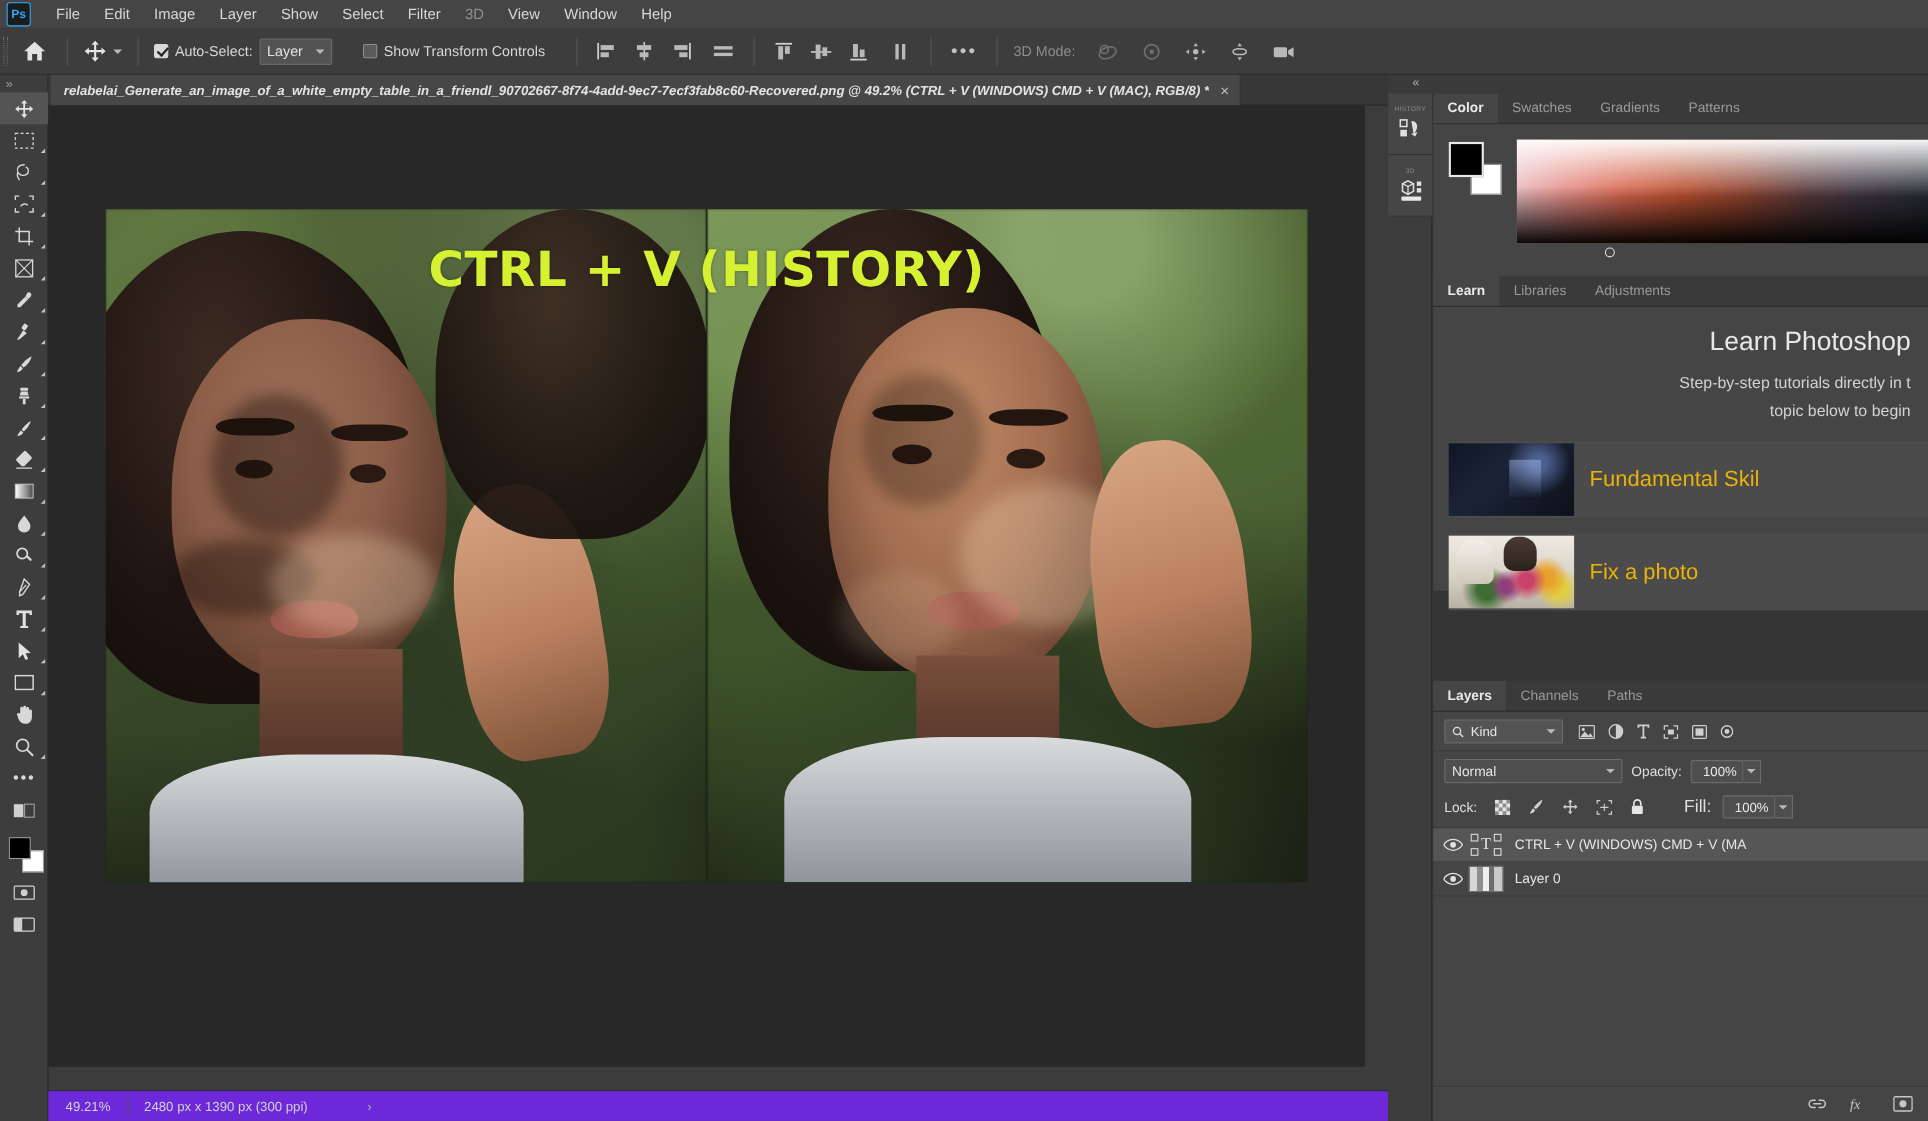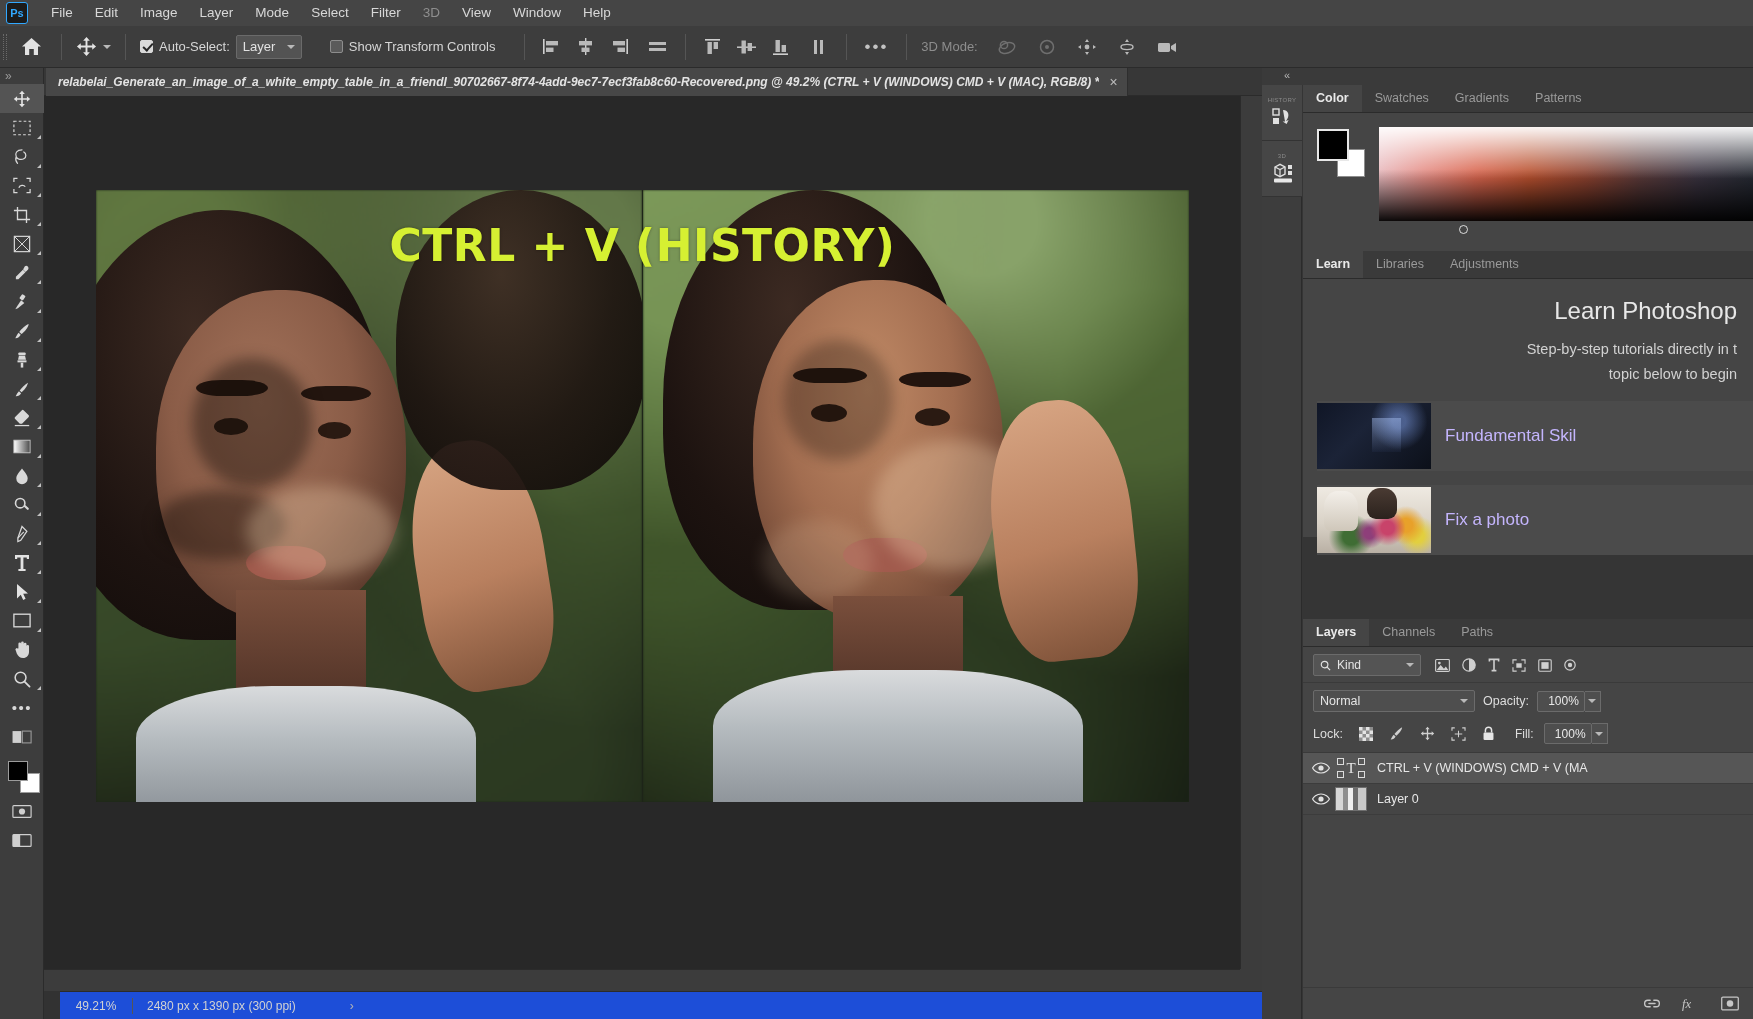--- a/index.html
+++ b/index.html
@@ -229,22 +229,22 @@
     background: #3c3c3c; border-left: 1px solid #2b2b2b;
   }
   .hscroll {
     position: absolute; left: 0; right: 22px; bottom: 0; height: 22px;
     background: #3c3c3c; border-top: 1px solid #2b2b2b;
   }
   .sb-corner { position: absolute; right: 0; bottom: 0; width: 22px; height: 22px; background: #3c3c3c; }
 
   
   .statusbar {
-    position: absolute; left: 60px; right: 491px; bottom: 0; height: 28px;
-    background: #1d4ed8; border-top: 1px solid #2b2b2b;
+    position: absolute; left: 44px; right: 491px; bottom: 0; height: 28px;
+    background: #6d28d9; border-top: 1px solid #2b2b2b;
     display: flex; align-items: center; gap: 0;
     font-size: 12px; color: #d2d2d2;
   }
   .st-zoom { width: 72px; text-align: center; }
   .st-sep { width: 1px; height: 16px; background: #555; }
   .st-dims { padding: 0 14px; color: #d2d2d2; }
   .st-arrow { color: #b4b4b4; font-size: 12px; padding-left: 40px; }
 
   
   .dock {
@@ -336,21 +336,21 @@
       linear-gradient(180deg, #efeae2 0%, #d9d2c7 55%, #b9b0a4 100%);
   }
   .thumb-flowers::before {
     content:""; position:absolute; left:6%; top:6%; width:30%; height:60%;
     background: linear-gradient(180deg,#f3efe9,#cfc7ba); border-radius: 40% 40% 20% 20%;
   }
   .thumb-flowers::after {
     content:""; position:absolute; left:44%; top:2%; width:26%; height:46%;
     background: linear-gradient(180deg,#4a3b33,#2b221d); border-radius: 45% 45% 30% 30%;
   }
-  .card-title { font-size: 17px; color: #c4b5fd; white-space: nowrap; }
+  .card-title { font-size: 20px; color: #eab308; white-space: nowrap; }
 
   
   .layers-panel { position: absolute; left: 0; right: 0; bottom: 0; top: 534px; background: #454545; }
   .lp-filter {
     display: flex; align-items: center; gap: 8px; padding: 7px 10px 6px;
     border-bottom: 1px solid #3a3a3a;
   }
   .kind-select {
     display: flex; align-items: center; gap: 24px;
     background: #545454; border: 1px solid #6b6b6b; border-radius: 2px;
@@ -427,21 +427,21 @@
 <body>
 
 <div id="app">
 
   <div class="menubar">
     <div class="ps-logo">Ps</div>
     <div class="menu-item">File</div>
     <div class="menu-item">Edit</div>
     <div class="menu-item">Image</div>
     <div class="menu-item">Layer</div>
-    <div class="menu-item">Mode</div>
+    <div class="menu-item">Show</div>
     <div class="menu-item">Select</div>
     <div class="menu-item">Filter</div>
     <div class="menu-item dim">3D</div>
     <div class="menu-item">View</div>
     <div class="menu-item">Window</div>
     <div class="menu-item">Help</div>
   </div>
 
   <div class="optionsbar">
     <div class="obgrip"></div>
@@ -938,21 +938,21 @@
               <path d="M9 1 L11.6 4 H9.8 V8.2 H14 V6.4 L17 9 L14 11.6 V9.8 H9.8 V14 H11.6 L9 17 L6.4 14 H8.2 V9.8 H4 V11.6 L1 9 L4 6.4 V8.2 H8.2 V4 H6.4 Z" fill="#cfcfcf"></path>
             </svg>
           <svg width="15" height="14" viewBox="0 0 16 15">
               <path d="M1 4 V1 h3 M12 1 h3 v3 M15 11 v3 h-3 M4 14 H1 v-3" fill="none" stroke="#cfcfcf" stroke-width="1.2"></path>
               <path d="M4 7.5 H12 M8 4 V11" stroke="#cfcfcf" stroke-width="1.1"></path>
             </svg>
           <svg width="13" height="15" viewBox="0 0 13 16">
               <path d="M3.2 7 V4.6 a3.3 3.3 0 016.6 0 V7" fill="none" stroke="#e6e6e6" stroke-width="1.6"></path>
               <rect x="1.2" y="7" width="10.6" height="8" rx="1.2" fill="#e6e6e6"></rect>
             </svg>
-          <span style="font-size:12px;color:#dedede;margin-left:4px">Fill:</span>
+          <span style="font-size:16px;color:#dedede;margin-left:20px">Fill:</span>
           <span style="display:flex;margin-left:-6px">
             <span class="num-field">100%</span>
             <span class="mini-chev">
                 <span class="chev"></span>
               </span>
           </span>
         </div>
 
         <div class="layer-row selected">
           <div class="eye-cell">

